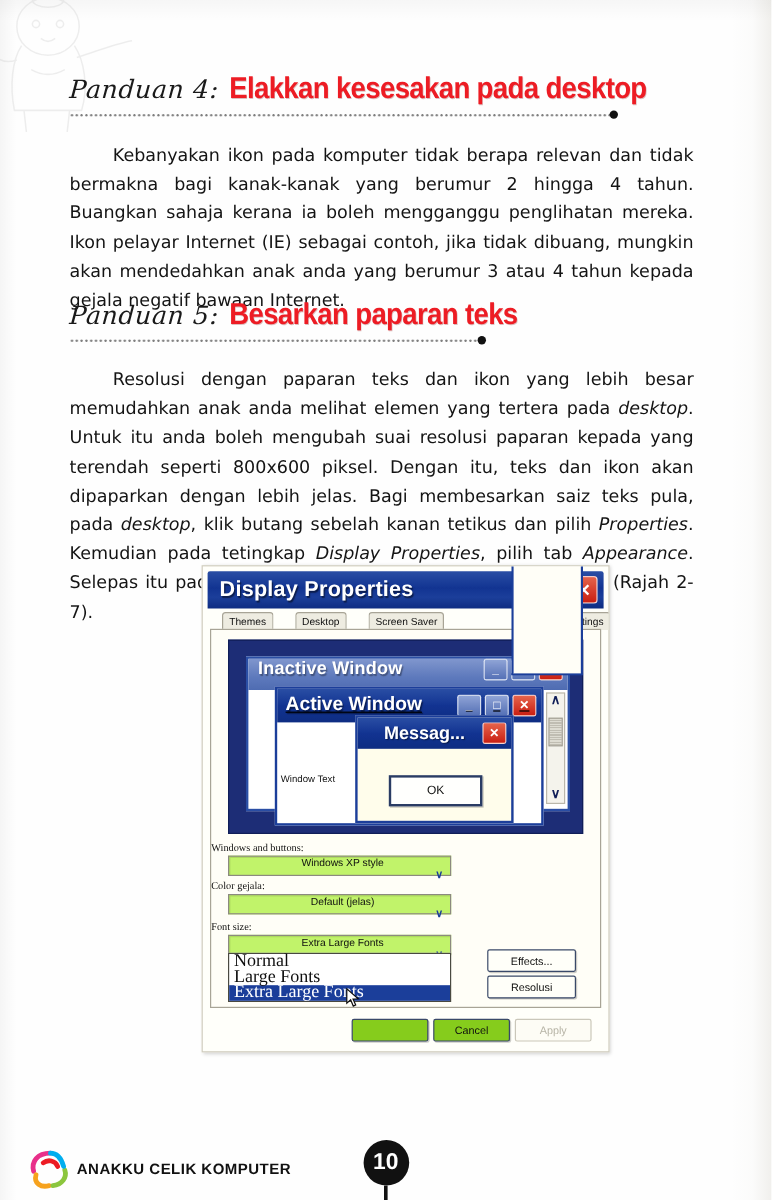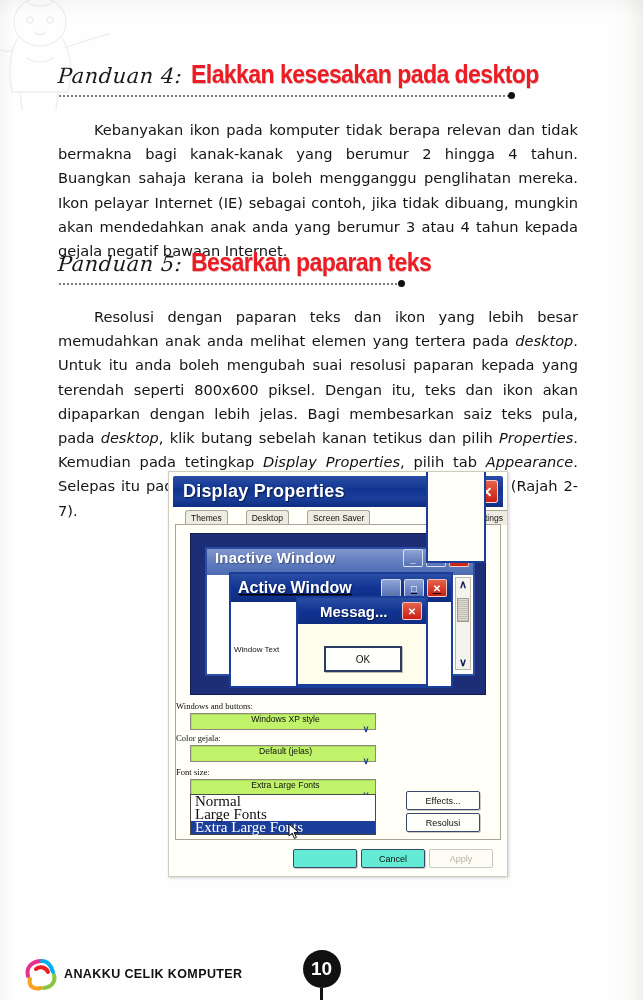--- a/index.html
+++ b/index.html
@@ -234,21 +234,21 @@
   }
   .dropopen .opt.sel{background:#1b3f9e;color:#fff;}
   .cursor{
     position:absolute;width:13px;height:17px;z-index:12;
   }
   .footbtns{
     position:absolute;left:6px;right:6px;bottom:4px;height:26px;
   }
   .fbtn{
     position:absolute;top:3px;width:62px;height:17px;
-    background:#5eead4;border:1.5px solid #3b4a6b;border-radius:2px;
+    background:#84cc16;border:1.5px solid #3b4a6b;border-radius:2px;
     display:flex;align-items:center;justify-content:center;
     font-size:9px;color:#111;box-shadow:1px 1px 0 rgba(0,0,0,.2);
     font-family:"Liberation Sans", sans-serif;
   }
   .fbtn.disabled{color:#b5b2a4;border-color:#c9c6b8;box-shadow:none;background:#fbfaf2;}
 
   .caption{
     position:absolute;left:0;right:0;top:895px;text-align:center;
     font-family:"DejaVu Serif", serif;font-size:14px;color:#111;
   }

